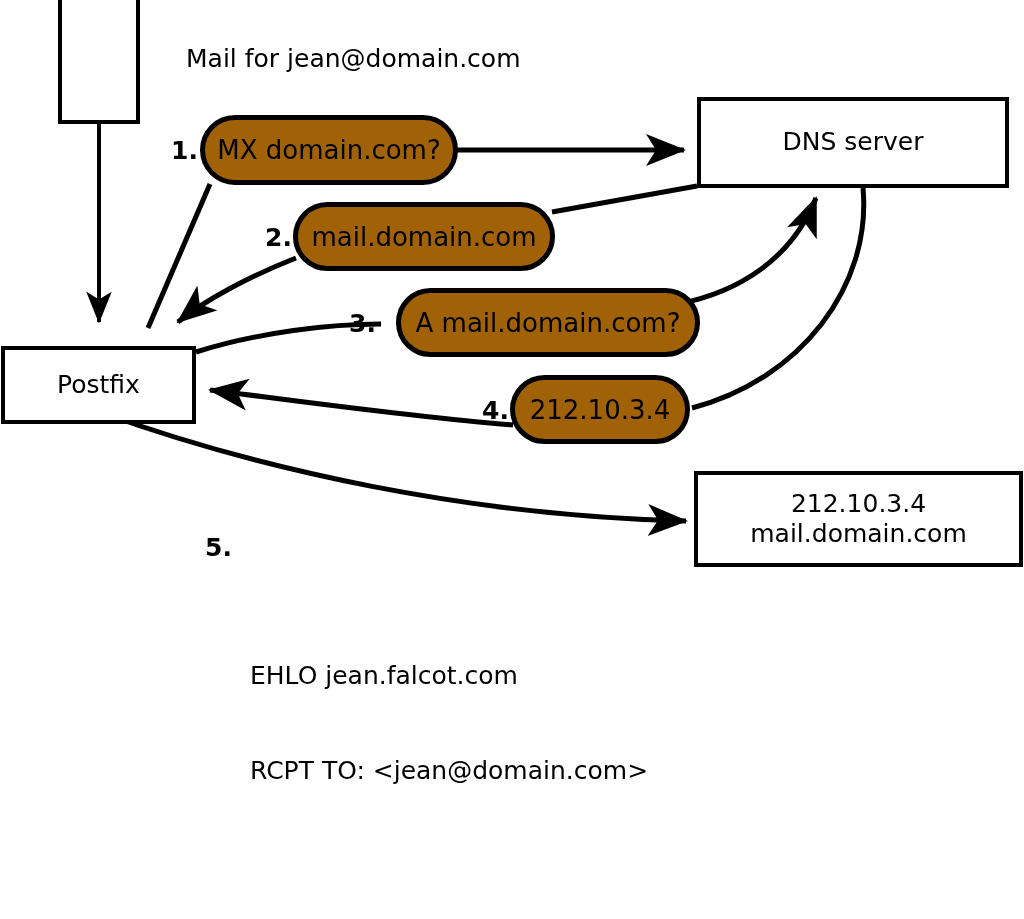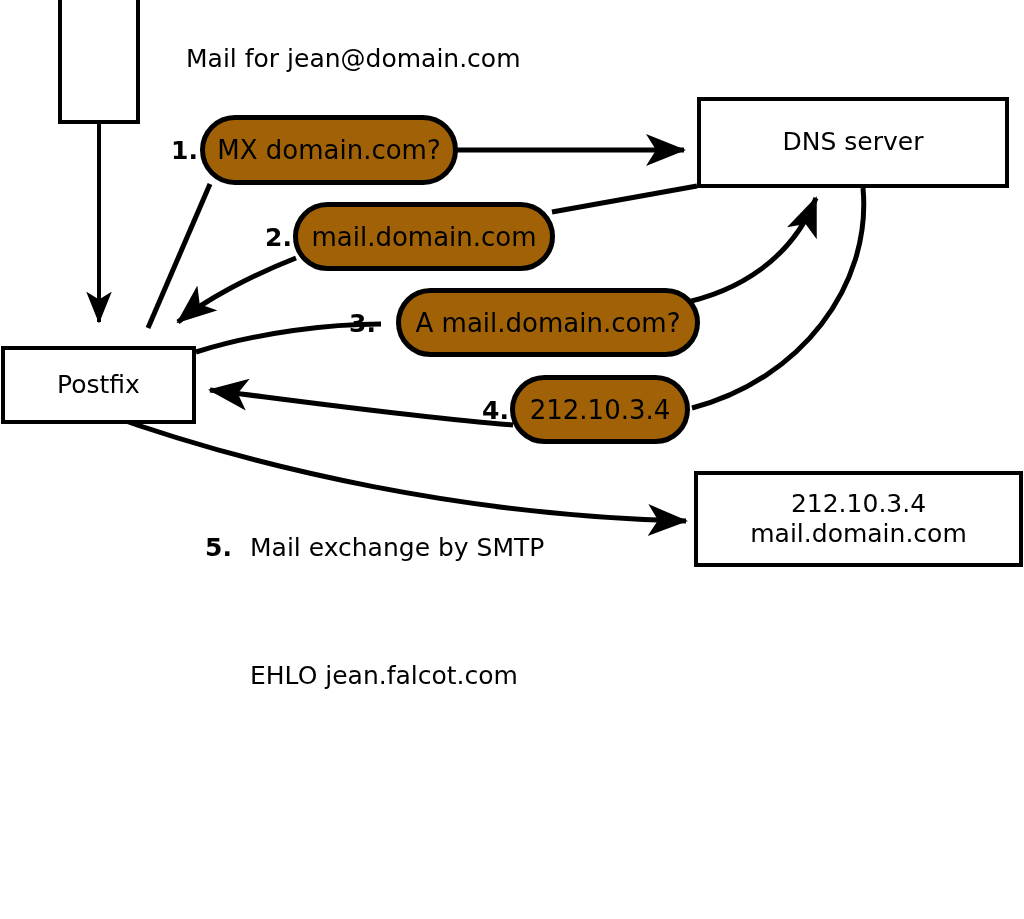--- a/index.html
+++ b/index.html
@@ -120,24 +120,24 @@
   <div class="step-num" style="left:265px; top:223px;">2.</div>
   <div class="pill" style="left:293px; top:202px; width:262px; height:69px; border-radius:35px;">mail.domain.com</div>
 
   <div class="step-num" style="left:349px; top:309px;">3.</div>
   <div class="pill" style="left:396px; top:288px; width:304px; height:69px; border-radius:35px;">A mail.domain.com?</div>
 
   <div class="step-num" style="left:482px; top:396px;">4.</div>
   <div class="pill" style="left:510px; top:375px; width:180px; height:69px; border-radius:35px;">212.10.3.4</div>
 
   <div class="step-num" style="left:205px; top:533px;">5.</div>
-  <div class="plain-label" style="left:250px; top:533px;">Mail exchange by SMTP</div>
 
   <div class="transcript" style="left:250px; top:597px;">
     <div>EHLO jean.falcot.com</div>
+    <div>RCPT TO: &lt;jean@domain.com&gt;</div>
     
     
     
     
     
     
     
   </div>
 
 </div>

